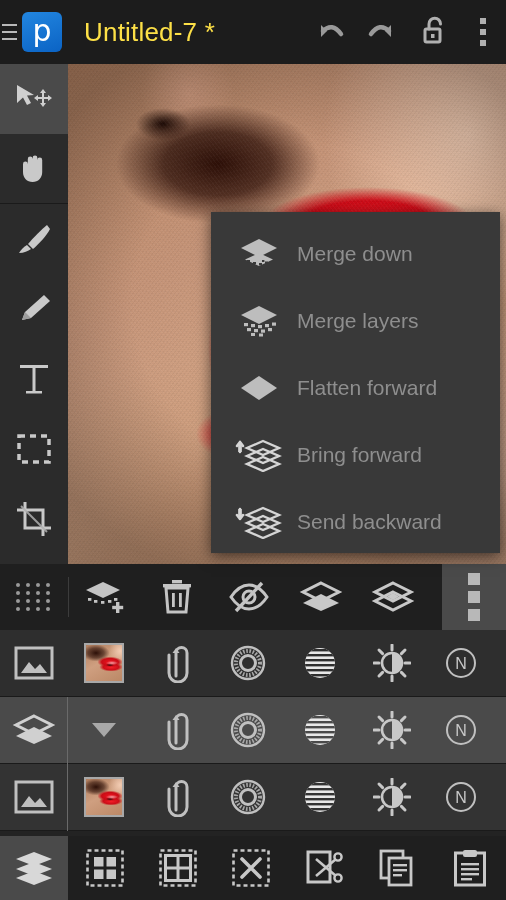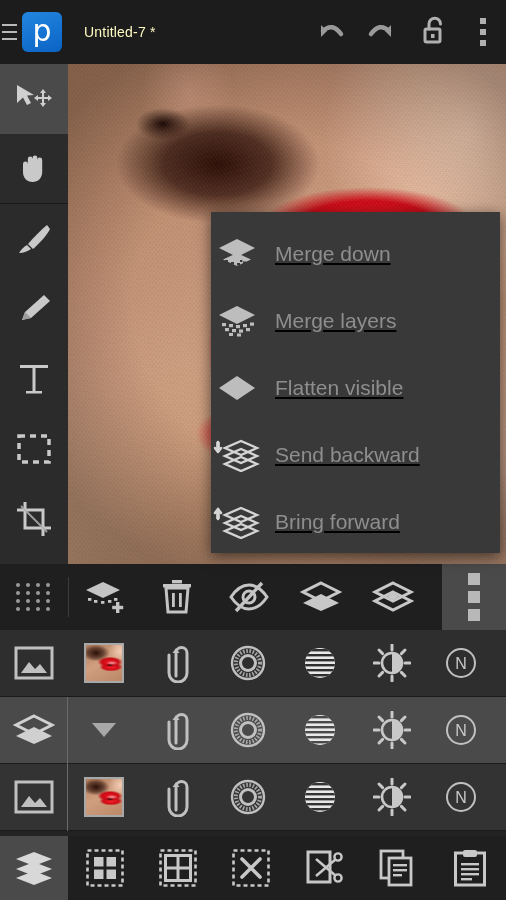--- a/index.html
+++ b/index.html
@@ -39,21 +39,21 @@
     display: flex; align-items: center; justify-content: center;
     flex: none;
   }
   .applogo span {
     color: #fff; font-size: 30px; line-height: 30px;
     font-weight: 400; font-family: "DejaVu Sans", sans-serif;
     margin-top: -3px;
   }
   .doctitle {
     margin-left: 22px;
-    color: #fef9c3; font-size: 14px; letter-spacing: .2px;
+    color: #fde047; font-size: 26px; letter-spacing: .2px;
     white-space: nowrap; flex: none;
   }
   .topspacer { flex: 1 1 auto; }
   .topicon {
     width: 52px; height: 64px;
     display: flex; align-items: center; justify-content: center;
     flex: none;
   }
   .topicon svg { display: block; }
   .kebab { width: 46px; }
@@ -136,22 +136,22 @@
     position: absolute; left: 211px; top: 212px;
     width: 289px; height: 341px;
     background: #393939;
     box-shadow: 0 3px 14px rgba(0,0,0,.6);
     z-index: 20;
     padding-top: 8px;
   }
   .mitem {
     height: 67px;
     display: flex; align-items: center;
+    padding-left: 22px;
     cursor: default;
-    text-decoration: underline;
   }
   .mitem .micon {
     width: 52px; display: flex; align-items: center; justify-content: center;
     flex: none;
   }
   .mitem .mlabel {
     color: #8e8e8e; font-size: 21px; margin-left: 12px;
     white-space: nowrap;
   }
 
@@ -377,47 +377,47 @@
       </span>
       <span class="mlabel">Merge layers</span>
     </div>
 
     <div class="mitem">
       <span class="micon">
         <svg width="42" height="32" viewBox="0 0 42 32">
           <path d="M21 4 L39 16 L21 28 L3 16 Z" fill="#bdbdbd"></path>
         </svg>
       </span>
-      <span class="mlabel">Flatten visible</span>
+      <span class="mlabel">Flatten forward</span>
+    </div>
+
+    <div class="mitem">
+      <span class="micon">
+        <svg width="50" height="34" viewBox="0 0 50 34">
+          <path d="M6 14 L6 4 M6 4 L3 8 M6 4 L9 8" stroke="#d5d5d5" stroke-width="2.6" fill="none" stroke-linecap="round"></path>
+          <rect x="4.2" y="5" width="3.6" height="9" fill="#d5d5d5"></rect>
+          <path d="M29 3 L45 10 L29 17 L13 10 Z" fill="none" stroke="#d5d5d5" stroke-width="2.4"></path>
+          <path d="M29 11 L45 18 L29 25 L13 18 Z" fill="none" stroke="#d5d5d5" stroke-width="2.4"></path>
+          <path d="M29 19 L45 26 L29 33 L13 26 Z" fill="none" stroke="#d5d5d5" stroke-width="2.4"></path>
+        </svg>
+      </span>
+      <span class="mlabel">Bring forward</span>
     </div>
 
     <div class="mitem">
       <span class="micon">
         <svg width="50" height="34" viewBox="0 0 50 34">
           <path d="M6 4 L6 14 M6 14 L3 10 M6 14 L9 10" stroke="#d5d5d5" stroke-width="2.6" fill="none" stroke-linecap="round"></path>
           <rect x="4.2" y="4" width="3.6" height="9" fill="#d5d5d5"></rect>
           <path d="M29 3 L45 10 L29 17 L13 10 Z" fill="none" stroke="#d5d5d5" stroke-width="2.4"></path>
           <path d="M29 11 L45 18 L29 25 L13 18 Z" fill="none" stroke="#d5d5d5" stroke-width="2.4"></path>
           <path d="M29 19 L45 26 L29 33 L13 26 Z" fill="none" stroke="#d5d5d5" stroke-width="2.4"></path>
         </svg>
       </span>
       <span class="mlabel">Send backward</span>
-    </div>
-
-    <div class="mitem">
-      <span class="micon">
-        <svg width="50" height="34" viewBox="0 0 50 34">
-          <path d="M6 14 L6 4 M6 4 L3 8 M6 4 L9 8" stroke="#d5d5d5" stroke-width="2.6" fill="none" stroke-linecap="round"></path>
-          <rect x="4.2" y="5" width="3.6" height="9" fill="#d5d5d5"></rect>
-          <path d="M29 3 L45 10 L29 17 L13 10 Z" fill="none" stroke="#d5d5d5" stroke-width="2.4"></path>
-          <path d="M29 11 L45 18 L29 25 L13 18 Z" fill="none" stroke="#d5d5d5" stroke-width="2.4"></path>
-          <path d="M29 19 L45 26 L29 33 L13 26 Z" fill="none" stroke="#d5d5d5" stroke-width="2.4"></path>
-        </svg>
-      </span>
-      <span class="mlabel">Bring forward</span>
     </div>
   </div>
 
   <div class="layertoolbar">
     <div class="ltcell" style="width:68px">
       <div class="dotgrid">
         <i></i>
           <i></i>
           <i></i>
           <i></i>

